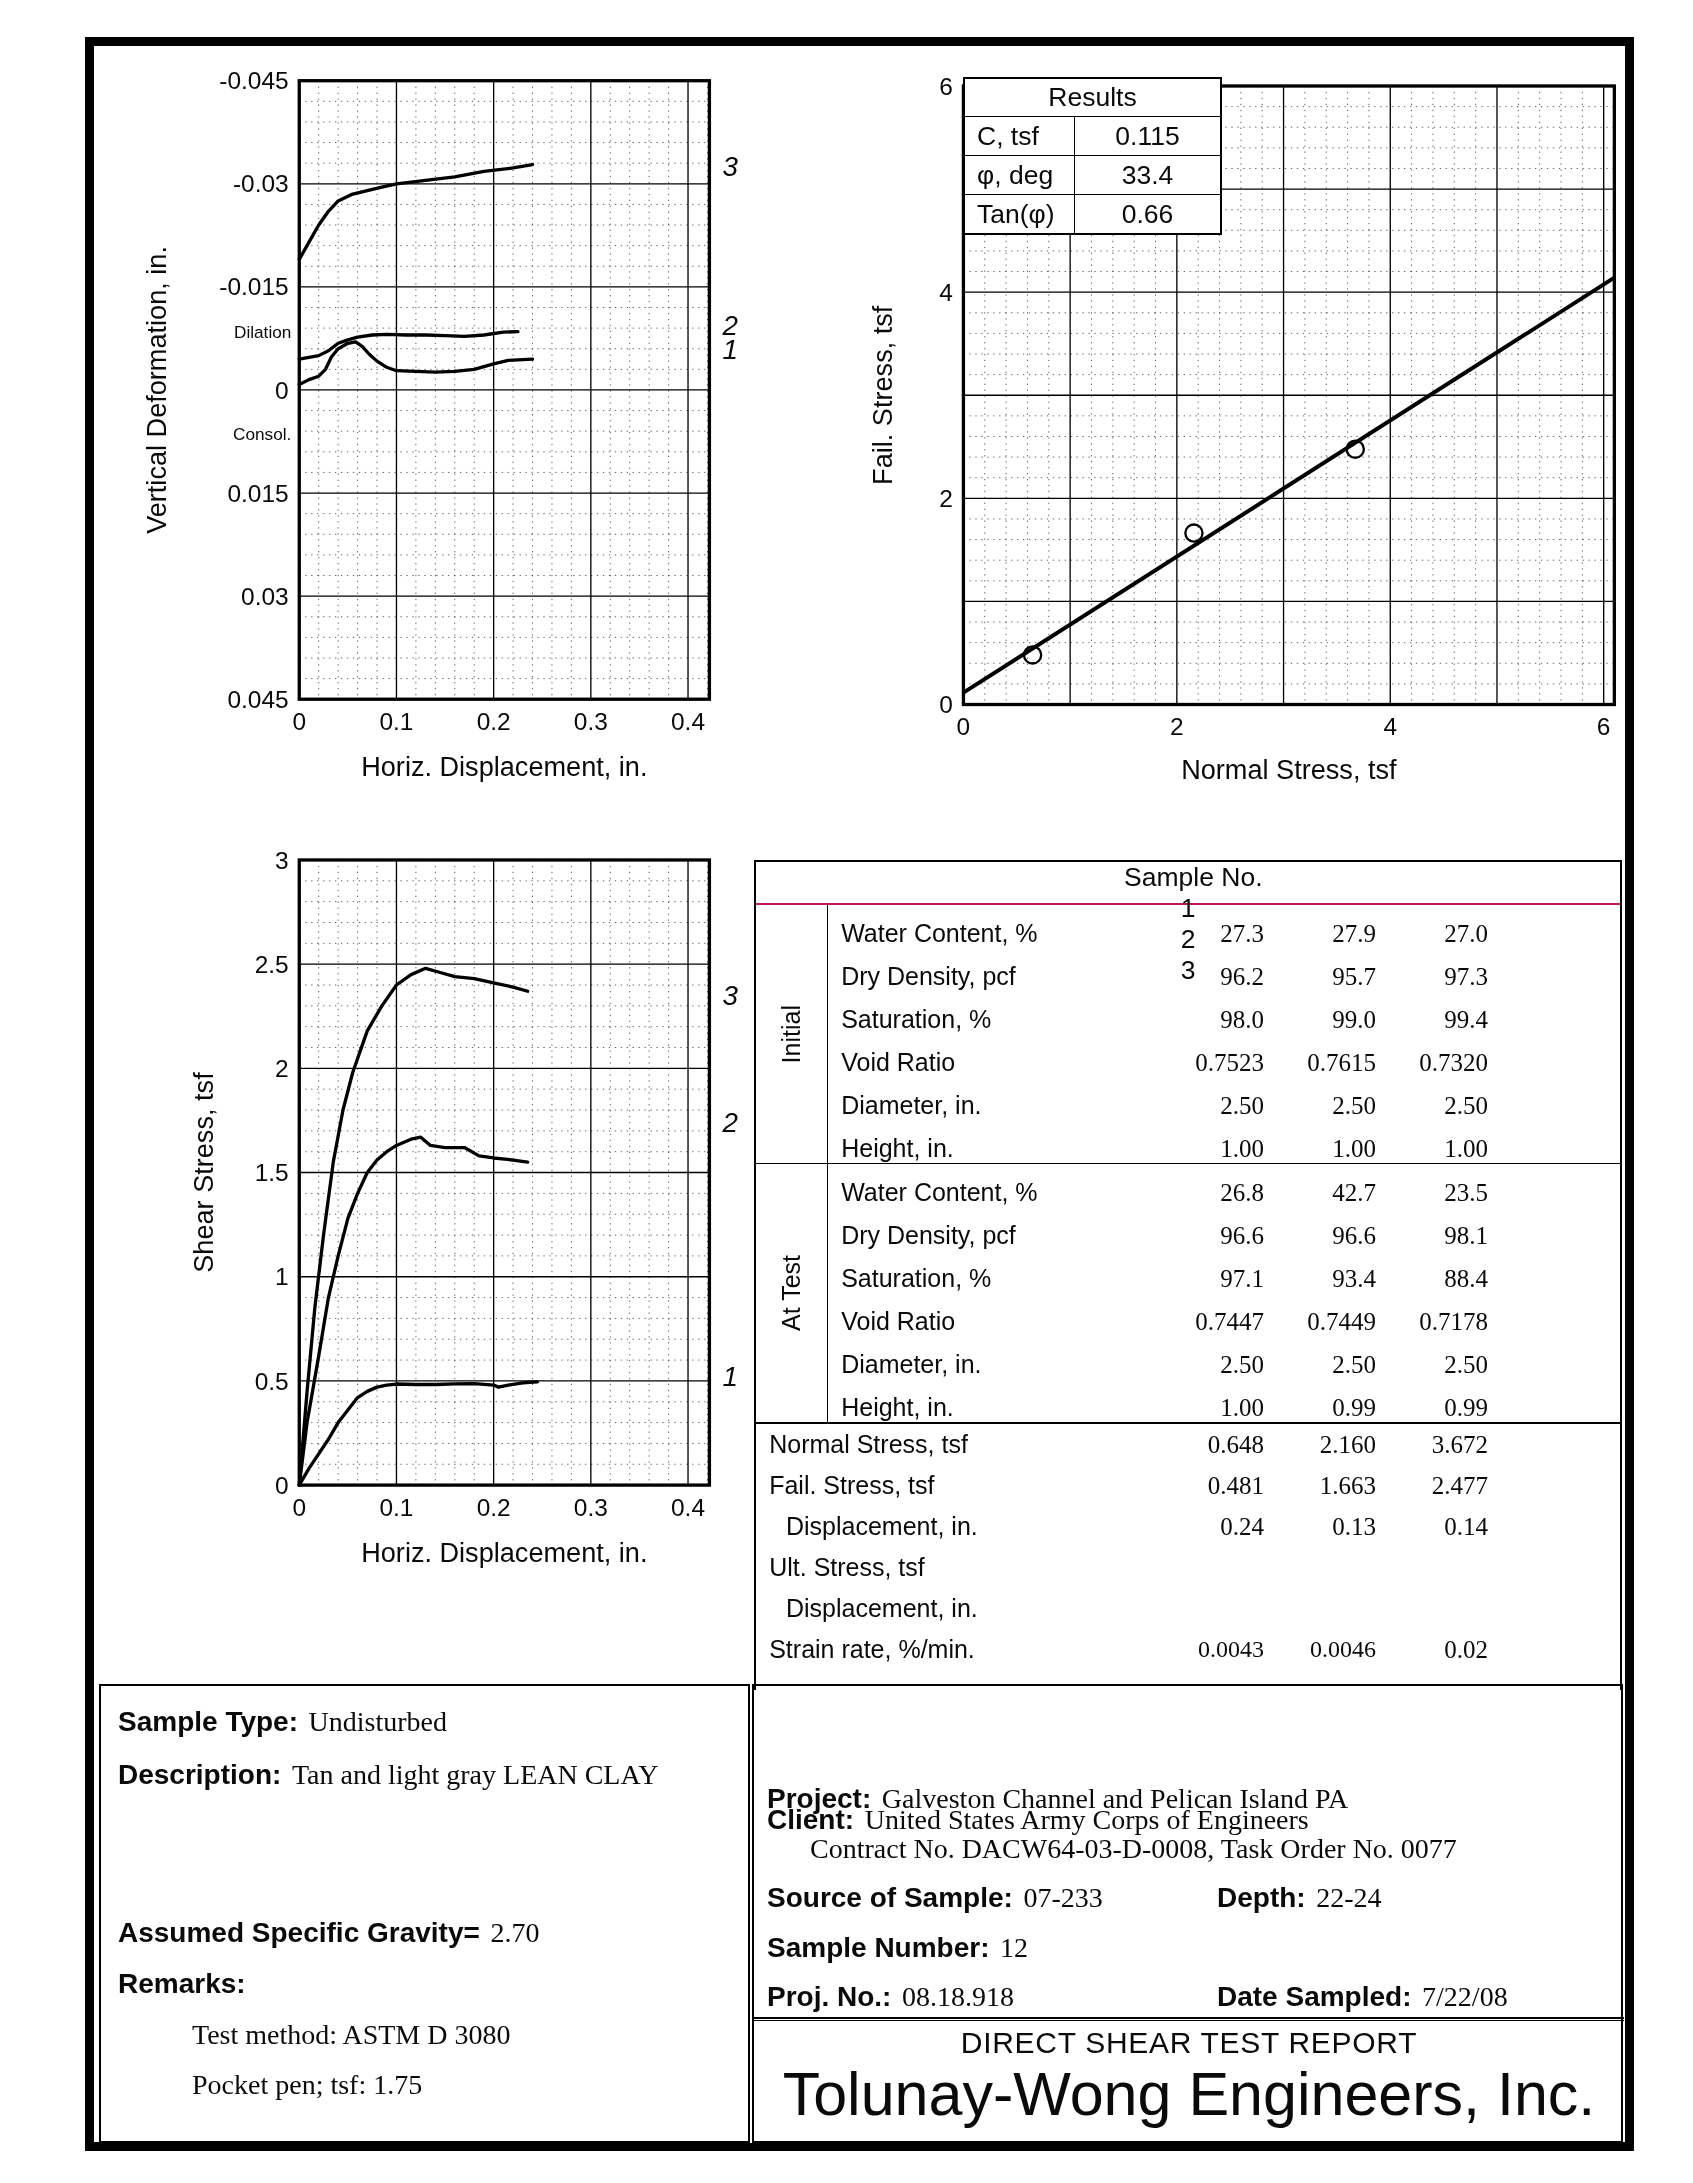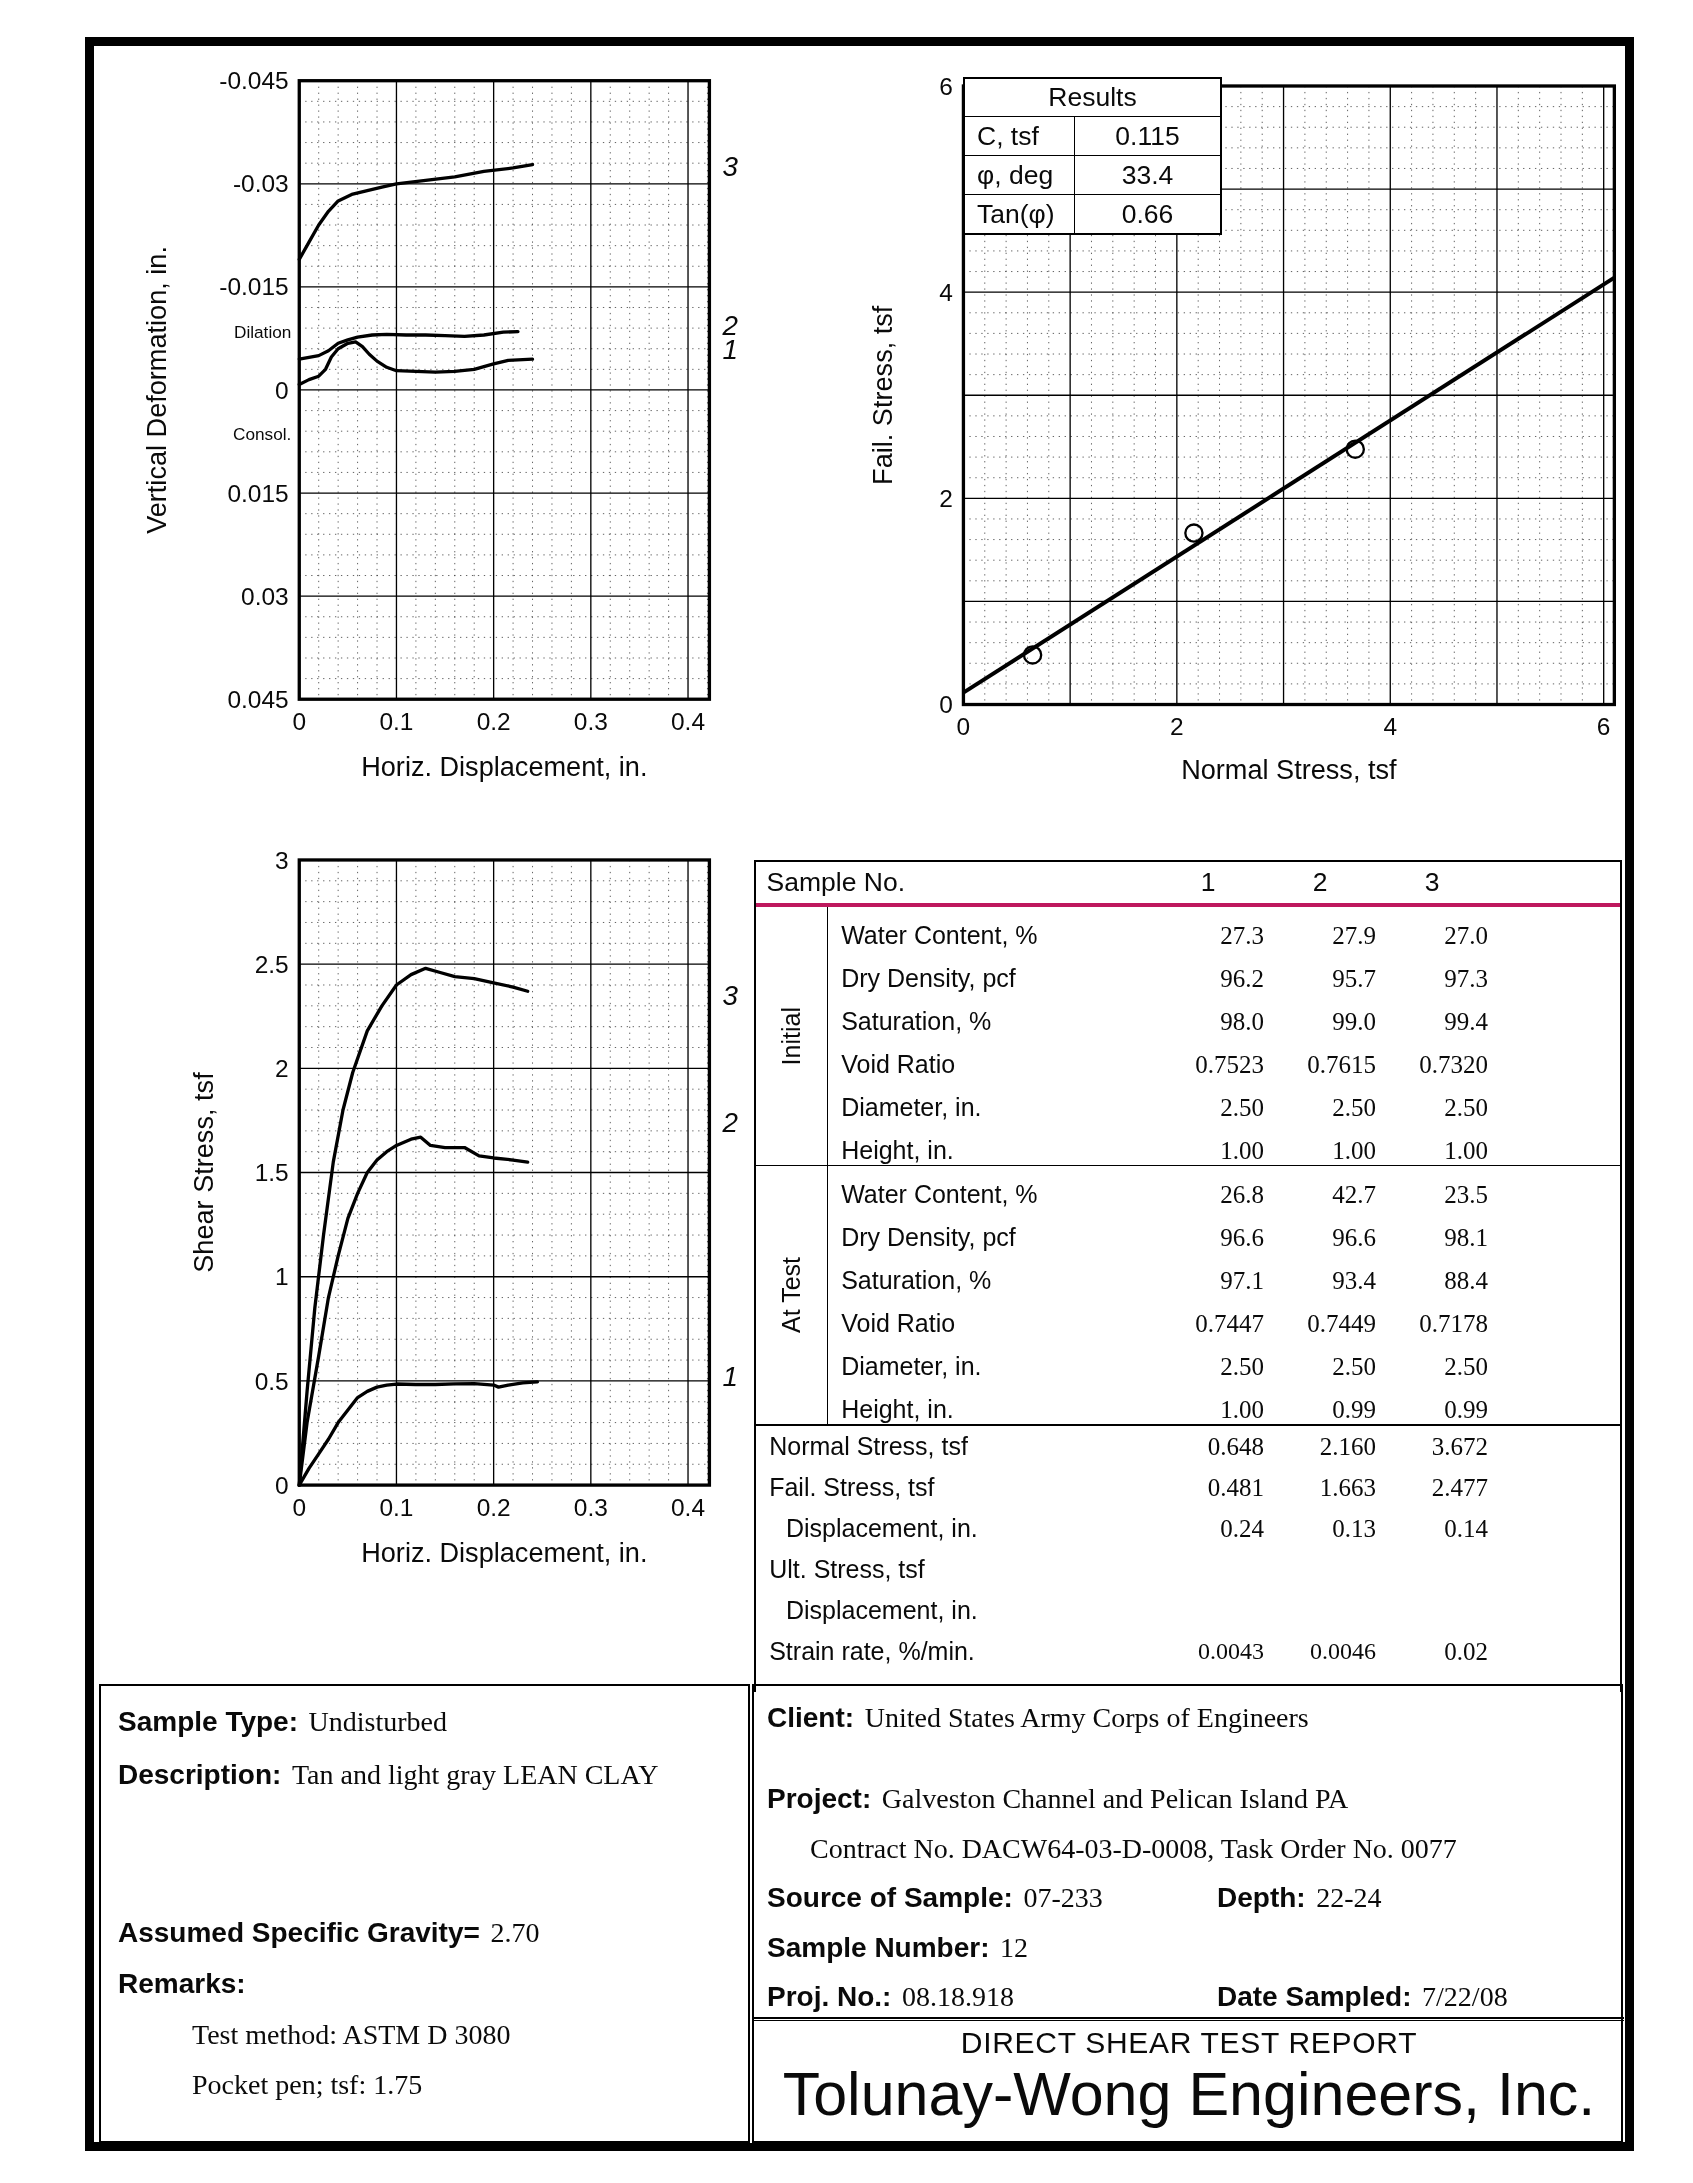--- a/index.html
+++ b/index.html
@@ -24,21 +24,21 @@
         border:2px solid #000;box-sizing:border-box;font-size:26.5px;}
   .results-title{height:37px;line-height:37px;text-align:center;border-bottom:1.3px solid #000;}
   .rrow{display:flex;height:38px;line-height:38px;border-bottom:1.3px solid #000;}
   .rrow:last-child{border-bottom:none;}
   .rlabel{width:110px;border-right:1.3px solid #000;padding-left:12px;box-sizing:border-box;}
   .rvalue{flex:1;text-align:center;}
   
   #samples-table{position:absolute;left:754px;top:860px;width:868px;
         border-top:2px solid #000;border-left:2px solid #000;border-right:2px solid #000;
         box-sizing:border-box;background:transparent;}
-  .thead{height:41px;display:flex;align-items:center;border-bottom:4px solid #be185d;font-size:26.5px;}
+  .thead{height:41px;display:flex;align-items:center;border-bottom:2px solid #be185d;font-size:26.5px;flex-direction:column;}
   .thead .hlabel{flex:1;padding-left:10.6px;}
   .thead .hcol{width:112px;text-align:center;}
   .thead .hsp{width:132px;}
   .tgroup{display:flex;position:relative;}
   .tgroup.tg1{border-bottom:1.3px solid #000;}
   .tgroup.tg2{border-bottom:2px solid #000;}
   .tgroup .rot{width:71px;display:flex;align-items:center;justify-content:center;}
   .tgroup .rot span{writing-mode:vertical-rl;transform:rotate(180deg);font-size:25px;}
   .tgroup .rows{flex:1;border-left:1.3px solid #000;}
   .grow{display:flex;align-items:flex-end;height:43px;}
@@ -480,21 +480,21 @@
   </div>
   <div class="fline" style="left:118px;top:1917px;">
     <span class="fl">Assumed Specific Gravity=</span><span class="fv">2.70</span>
   </div>
   <div class="fline" style="left:118px;top:1968px;">
     <span class="fl">Remarks:</span>
   </div>
   <div class="fline fserif" style="left:192px;top:2019px;">Test method: ASTM D 3080</div>
   <div class="fline fserif" style="left:192px;top:2069px;">Pocket pen; tsf: 1.75</div>
 
-  <div class="fline" style="left:767px;top:1702px;">
+  <div class="fline" style="left:767px;top:1804px;">
     <span class="fl">Client:</span><span class="fv">United States Army Corps of Engineers</span>
   </div>
   <div class="fline" style="left:767px;top:1783px;">
     <span class="fl">Project:</span><span class="fv">Galveston Channel and Pelican Island PA</span>
   </div>
   <div class="fline fserif" style="left:810px;top:1833px;">Contract No. DACW64-03-D-0008, Task Order No. 0077</div>
   <div class="fline" style="left:767px;top:1882px;">
     <span class="fl">Source of Sample:</span><span class="fv">07-233</span>
   </div>
   <div class="fline" style="left:1217px;top:1882px;">

